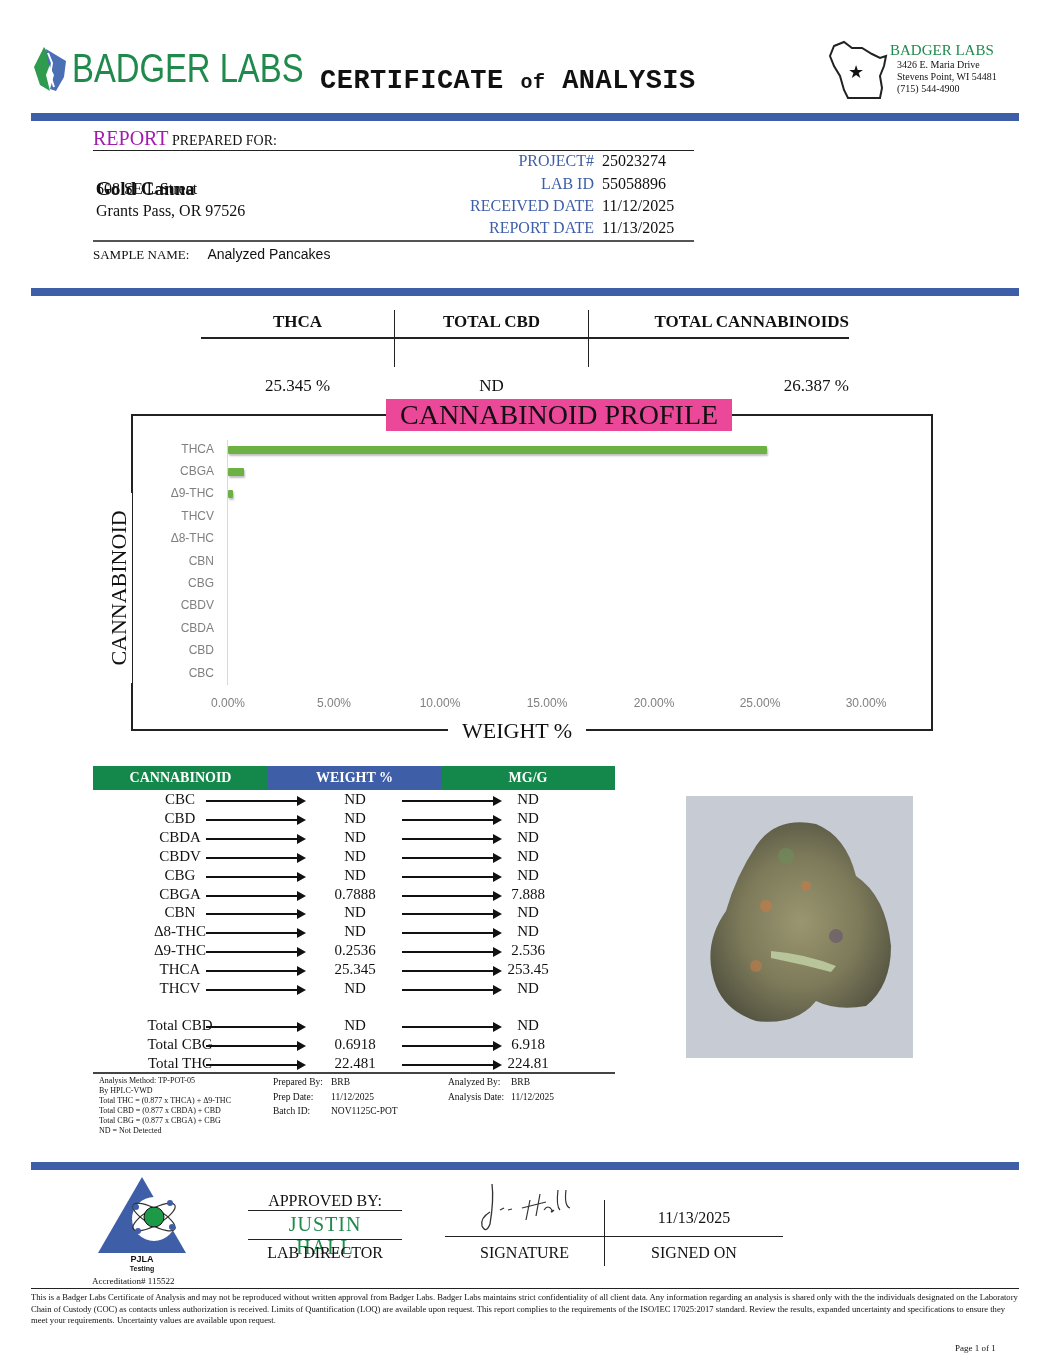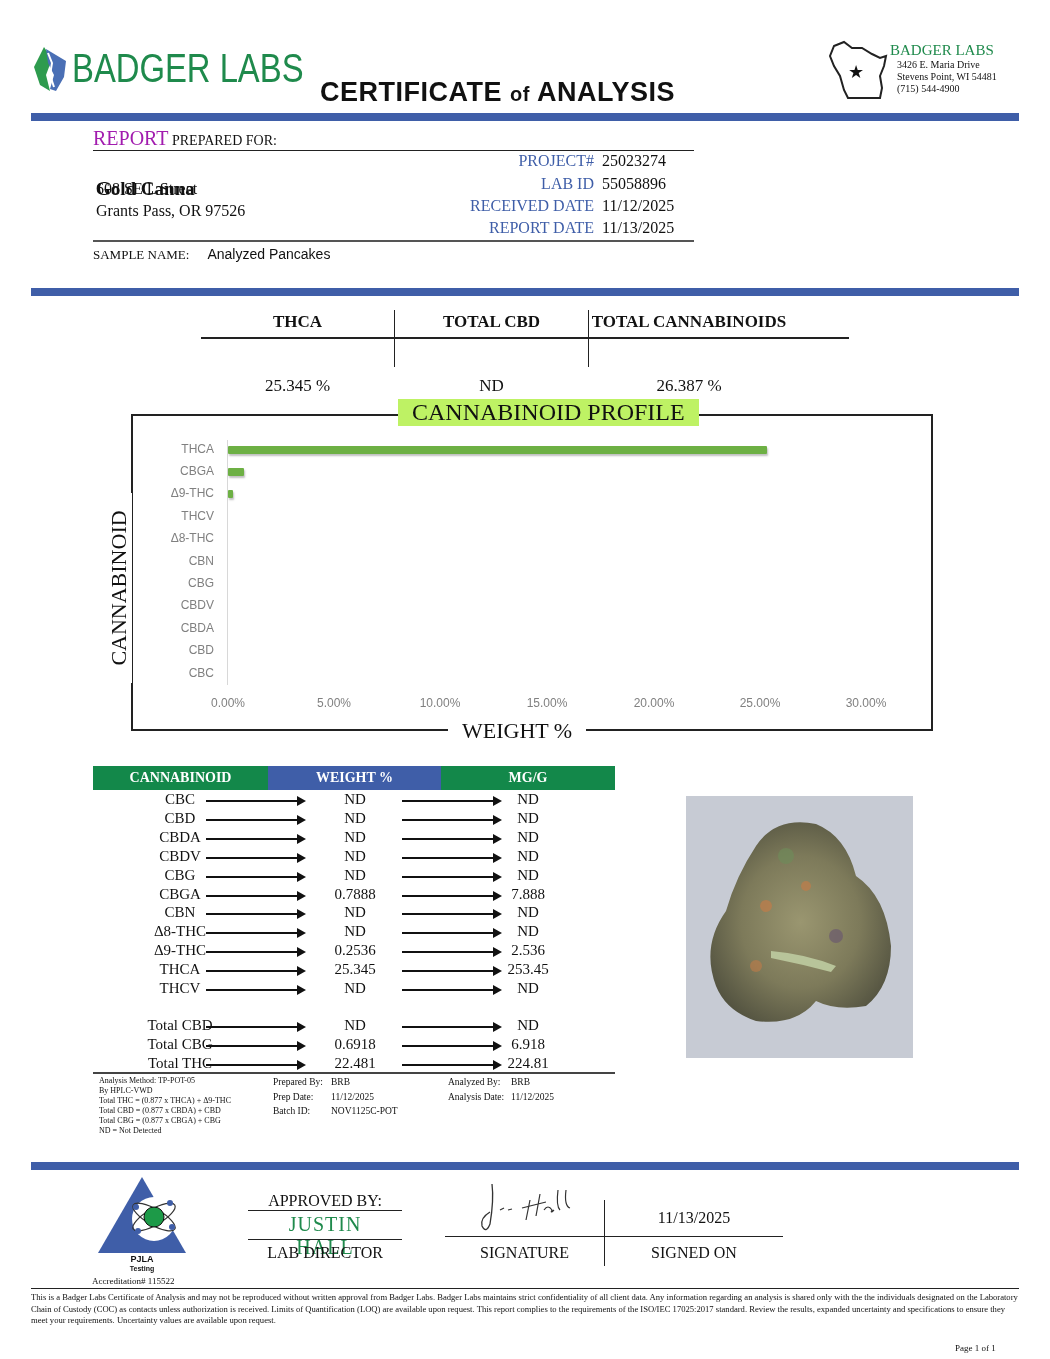--- a/index.html
+++ b/index.html
@@ -3,21 +3,21 @@
 <meta charset="utf-8">
 <style>
   * { box-sizing: border-box; margin: 0; padding: 0; }
   html, body { width: 1050px; height: 1359px; background: #fff; overflow: hidden; }
   body { position: relative; font-family: "Liberation Serif", "DejaVu Serif", serif; color: #111; }
   .abs { position: absolute; }
   .blue-bar { position: absolute; left: 31px; width: 988px; height: 8px; background: #3f5ea8; }
 
   
   .logo-text { left: 72px; top: 46px; font-family: "Liberation Sans", "DejaVu Sans", sans-serif; font-size: 40px; color: #1f8a4c; letter-spacing: 0px; transform: scaleX(0.82); transform-origin: left center; font-weight: 400; }
-  .coa-title { left: 320px; top: 77px; font-family: Liberation Sans, sans-serif; font-weight: 700; font-size: 27px; letter-spacing: 0.5px; }
+  .coa-title { left: 320px; top: 66px; font-family: Liberation Mono, monospace; font-weight: 700; font-size: 27px; letter-spacing: 0.5px; }
   .coa-title .small { font-size: 20px; }
   .addr-block { left: 897px; top: 42px; font-size: 10px; line-height: 12px; }
   .addr-name { font-size: 15px; color: #1f8a4c; margin-left: -7px; line-height: 17px; }
 
   
   .report-head { left: 93px; top: 127px; font-size: 14px; }
   .report-head .big { font-size: 20px; color: #a21caf; }
   .line { position: absolute; background: #222; }
   .client-name { left: 96px; top: 154px; font-size: 19px; font-weight: 700; margin-top: 24px; }
   .client-addr { left: 96px; font-size: 16px; }
@@ -27,21 +27,21 @@
   .sample { left: 93px; top: 246px; font-size: 13px; }
   .sample .v { font-family: "Liberation Sans", sans-serif; font-size: 14px; margin-left: 18px; }
 
   
   .sum-col { position: absolute; top: 312px; text-align: center; font-size: 17px; }
   .sum-head { font-weight: 700; height: 25px; }
   .sum-val { padding-top: 8px; margin-top: 31px; }
 
   
   .chart-box { left: 131px; top: 414px; width: 802px; height: 317px; border: 2px solid #222; }
-  .chart-title { left: 398px; top: 399px; background: #bef264; padding: 0 14px; font-size: 24px; }
+  .chart-title { left: 386px; top: 399px; background: #ec4899; padding: 0 14px; font-size: 28px; }
   .chart-ylab { left: 24px; top: 575px; font-size: 22px; transform: rotate(-90deg); transform-origin: center; background: #fff; padding: 0 10px; width: 190px; text-align: center; }
   .chart-xlab { left: 448px; top: 718px; background: #fff; padding: 0 14px; font-size: 22px; }
   .cat-label { position: absolute; width: 60px; text-align: right; font-family: "Liberation Sans", "DejaVu Sans", sans-serif; font-size: 12px; color: #808080; }
   .bar { position: absolute; height: 8px; background: #6db044; box-shadow: 1px 2px 2px rgba(0,0,0,0.25); border-radius: 1px; }
   .tick { position: absolute; font-family: "Liberation Sans", sans-serif; font-size: 12px; color: #808080; transform: translateX(-50%); }
 
   
   .tbl-head { position: absolute; top: 766px; height: 24px; color: #fff; font-weight: 700; font-size: 14px; text-align: center; line-height: 24px; }
   .row { position: absolute; left: 93px; width: 522px; height: 19px; font-size: 15px; }
   .row .c1 { position: absolute; left: 0; width: 174px; text-align: center; }
@@ -138,21 +138,21 @@
 <div class="line" style="left:394px;top:310px;width:1px;height:57px;"></div>
 <div class="line" style="left:588px;top:310px;width:1px;height:57px;"></div>
 <div class="sum-col" style="left:201px;width:193px;">
   <div class="sum-head">THCA</div>
     <div class="sum-val">25.345 %</div>
 </div>
 <div class="sum-col" style="left:395px;width:193px;">
   <div class="sum-head">TOTAL CBD</div>
     <div class="sum-val">ND</div>
 </div>
-<div class="sum-col" style="left:559px;width:260px;">
+<div class="sum-col" style="left:589px;width:260px;text-align:right;">
   <div class="sum-head">TOTAL CANNABINOIDS</div>
     <div class="sum-val">26.387 %</div>
 </div>
 
 <div class="abs chart-box"></div>
 <div class="abs chart-title">CANNABINOID PROFILE</div>
 <div class="abs chart-ylab">CANNABINOID</div>
 <div class="abs chart-xlab">WEIGHT %</div>
 <div class="line" style="left:227px;top:440px;width:1px;height:245px;background:#d8d8d8;"></div>
 

